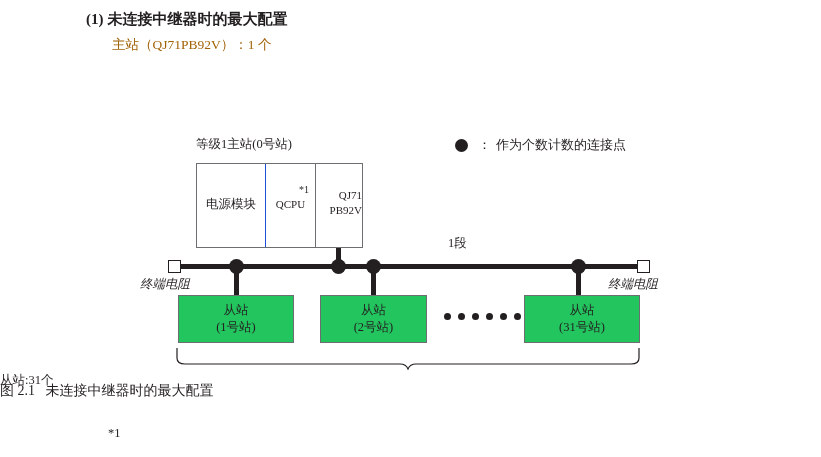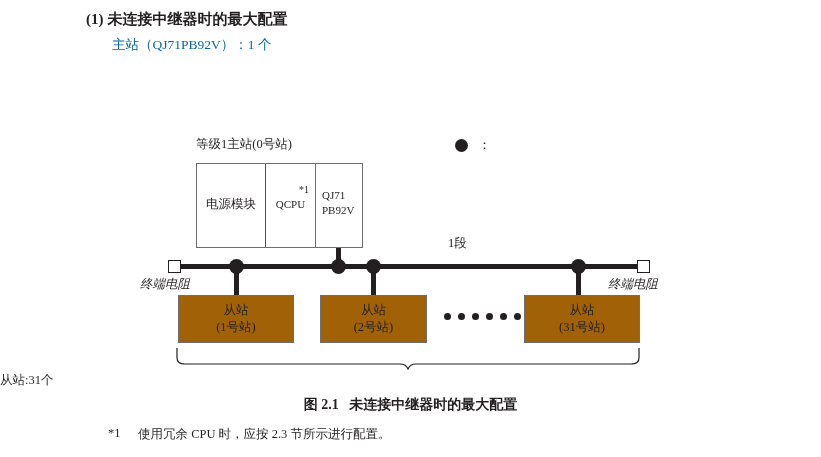--- a/index.html
+++ b/index.html
@@ -11,96 +11,97 @@
     position:relative;
     overflow:hidden;
   }
   .abs{position:absolute;}
 
   
   #heading{left:86px;top:10px;width:600px;}
   .h-row{display:flex;align-items:baseline;}
   .h-num{font-weight:bold;font-size:15px;letter-spacing:0px;}
   .h-title{font-weight:bold;font-size:15px;margin-left:4px;}
-  .h-line{font-size:13.5px;margin-left:26px;margin-top:7px;color:#0369a1;}
+  .h-line{font-size:13.5px;margin-left:26px;margin-top:7px;color:#a16207;}
 
   
   #legend{left:455px;top:136px;display:flex;align-items:center;}
   .legend-dot{width:13px;height:13px;border-radius:50%;background:#231f20;display:inline-block;}
   .legend-colon{font-size:13px;margin:0 5px 0 10px;}
   .legend-text{font-size:13px;}
 
   
   #master-label{left:196px;top:136px;font-size:12.5px;white-space:nowrap;}
 
   
   #master-box{left:196px;top:163px;width:167px;height:85px;
     border:1px solid #6d6e71;box-sizing:border-box;background:#fff;}
   .mcell{position:absolute;top:0;bottom:0;box-sizing:border-box;}
   #cell-psu{left:0;width:69px;border-right:1px solid #1d4ed8;}
   #cell-cpu{left:69px;width:50px;border-right:1px solid #6d6e71;}
   #cell-pb{left:119px;right:0;}
   .cell-txt{position:absolute;left:0;right:0;text-align:center;font-size:12.5px;}
   #psu-txt{top:32px;}
   #cpu-txt{top:34px;font-size:11px;text-align:center;}
-  #pb-txt{top:24px;font-size:11px;line-height:15px;text-align:left;left:6px;}
+  #pb-txt{top:24px;font-size:11px;line-height:15px;text-align:right;left:6px;}
   #star1{position:absolute;left:33px;top:20px;font-size:10px;}
 
   
   .bus{background:#231f20;position:absolute;}
   #bus-main{left:176px;top:264px;width:462px;height:5px;}
   
   #drop-master{left:336px;top:248px;width:5px;height:19px;}
 
   .node{position:absolute;width:15px;height:15px;border-radius:50%;background:#231f20;}
   .droplead{position:absolute;width:5px;background:#231f20;}
 
   .termsq{position:absolute;width:13px;height:13px;border:1.5px solid #231f20;background:#fff;box-sizing:border-box;}
   .termlbl{position:absolute;font-size:12.5px;white-space:nowrap;font-style:italic;}
 
   
-  .slave{position:absolute;border:1px solid #6d6e71;box-sizing:border-box;background:#a16207;
+  .slave{position:absolute;border:1px solid #6d6e71;box-sizing:border-box;background:#22c55e;
     display:flex;flex-direction:column;align-items:center;justify-content:center;
     font-size:12.5px;line-height:17px;}
   #slave1{left:178px;top:295px;width:116px;height:48px;}
   #slave2{left:320px;top:295px;width:107px;height:48px;}
   #slave31{left:524px;top:295px;width:116px;height:48px;}
 
   #ellipsis{position:absolute;left:444px;top:313px;display:flex;gap:7px;align-items:center;}
   #ellipsis span{width:7px;height:7px;border-radius:50%;background:#231f20;display:block;}
 
   #seg-label{position:absolute;left:448px;top:235px;font-size:12.5px;}
 
   
   #brace{position:absolute;left:175px;top:348px;width:466px;height:22px;}
   #brace-txt{position:absolute;left:0;right:16px;top:372px;text-align:left;font-size:12.5px;}
 
   
-  #fig-caption{position:absolute;left:0;right:0;top:396px;text-align:center;
-    font-size:14px;font-weight:bold;}
+  #fig-caption{position:absolute;left:0;right:0;top:382px;
+    font-size:14px;font-weight:normal;}
   #fig-caption .cap-num{margin-right:7px;}
 
   
   #footnote{position:absolute;left:108px;top:426px;font-size:12.5px;display:flex;}
   #footnote .fn-mark{width:30px;}
 </style>
 </head>
 <body>
 
 <div class="abs" id="heading">
   <div class="h-row">
     <span class="h-num">(1)</span>
     <span class="h-title">未连接中继器时的最大配置</span>
   </div>
   <div class="h-line">主站（QJ71PB92V）：1 个</div>
 </div>
 
 <div class="abs" id="legend">
   <span class="legend-dot"></span>
   <span class="legend-colon">：</span>
+  <span class="legend-text">作为个数计数的连接点</span>
 </div>
 
 <div class="abs" id="master-label">等级1主站(0号站)</div>
 
 <div class="abs" id="master-box">
   <div class="mcell" id="cell-psu">
     <div class="cell-txt" id="psu-txt">电源模块</div>
   </div>
   <div class="mcell" id="cell-cpu">
     <div class="cell-txt" id="cpu-txt">QCPU</div>
@@ -160,14 +161,13 @@
 </svg>
 <div id="brace-txt">从站:31个</div>
 
 <div id="fig-caption">
   <span class="cap-num">图 2.1</span>
   <span>未连接中继器时的最大配置</span>
 </div>
 
 <div id="footnote">
   <span class="fn-mark">*1</span>
-  <span>使用冗余 CPU 时，应按 2.3 节所示进行配置。</span>
 </div>
 
 </body></html>

